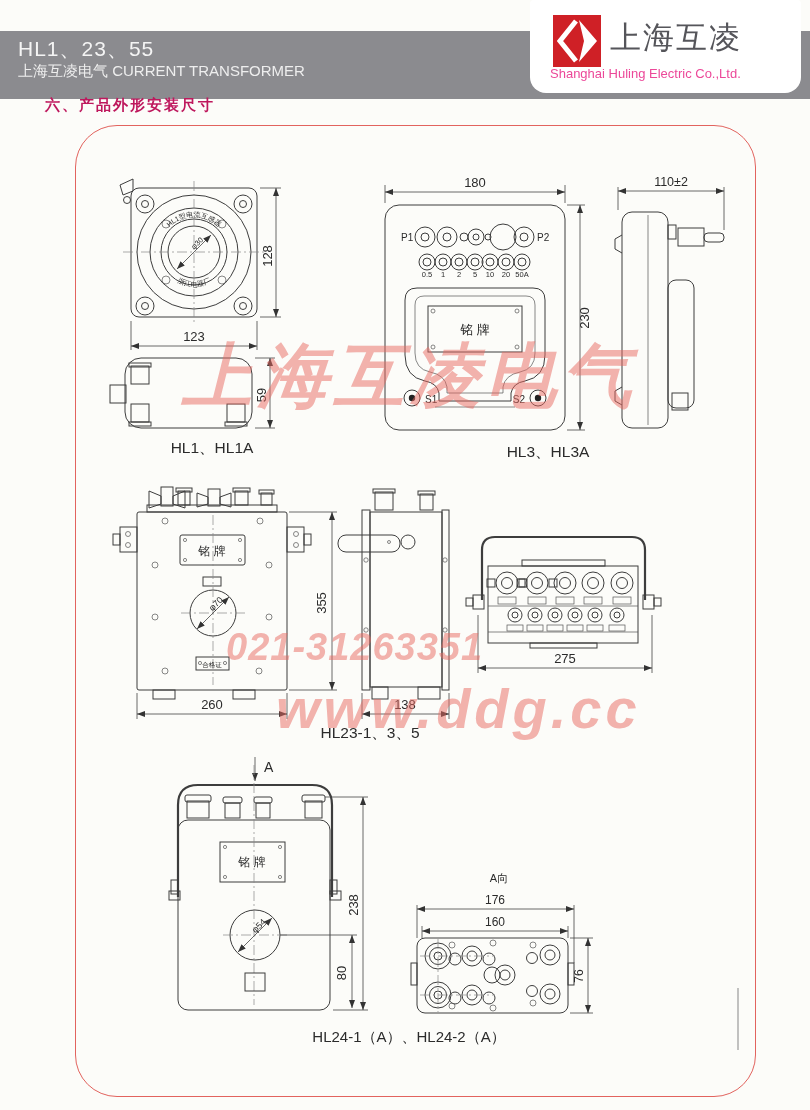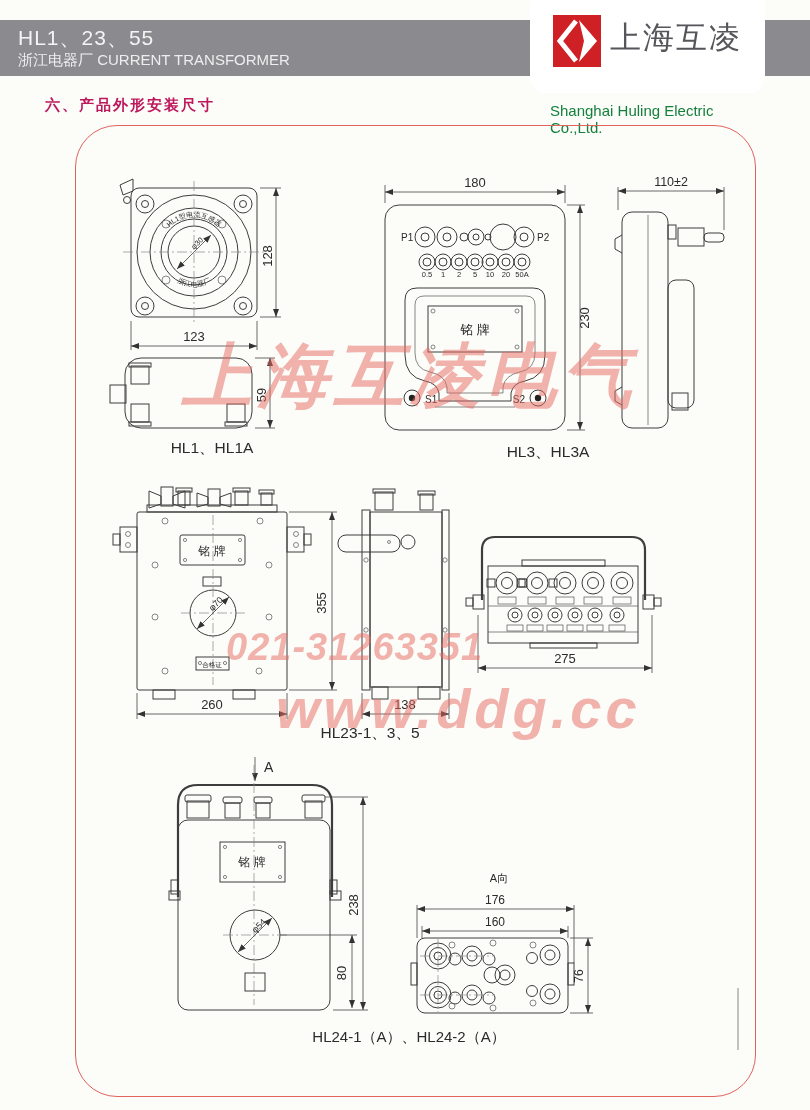--- a/index.html
+++ b/index.html
@@ -1,27 +1,27 @@
 <!DOCTYPE html>
 <html><head>
 <meta charset="utf-8">
 <style>
   html,body{margin:0;padding:0;}
   body{width:810px;height:1110px;position:relative;background:#fcfcf9;
        font-family:"Liberation Sans",sans-serif;overflow:hidden;}
   .abs{position:absolute;}
   
-  .topbar{left:0;top:20px;width:810px;height:56px;background:#8b8b8f;}
+  .topbar{left:0;top:31px;width:810px;height:68px;background:#8b8b8f;}
   .topbar .t1{position:absolute;left:18px;top:4px;color:#f4f4f4;font-size:21px;letter-spacing:1px;}
   .topbar .t2{position:absolute;left:18px;top:31px;color:#eeeeee;font-size:15px;}
   .logo-panel{left:530px;top:0;width:235px;height:93px;background:#ffffff;
-              border-radius:4px 4px 16px 16px;}
+              border-radius:4px 4px 16px 16px;padding-left:36px;}
   .logo-mark{position:absolute;left:23px;top:15px;width:48px;height:52px;background:#cf2026;}
   .brand{position:absolute;left:80px;top:17px;font-size:31px;color:#55555a;letter-spacing:2px;font-weight:500;}
-  .company{position:absolute;left:20px;top:66px;font-size:15px;color:#15803d;margin-top:36px;}
+  .company{position:absolute;left:20px;top:66px;font-size:13px;color:#ec4899;}
   
   .section-title{left:45px;top:96px;color:#be185d;font-size:15px;font-weight:bold;letter-spacing:2px;}
   
   .main-box{left:75px;top:125px;width:679px;height:970px;border:1.5px solid #e2635e;border-radius:42px;background:transparent;}
   .draw-svg{left:75px;top:125px;width:680px;height:970px;}
   svg text{fill:#2b2b2b;font-family:"Liberation Sans",sans-serif;}
   .ln{stroke:#3d3d3d;stroke-width:1;fill:none;}
   .thin{stroke:#555;stroke-width:.7;fill:none;}
   .dim{stroke:#444;stroke-width:.8;fill:none;}
   .cl{stroke:#888;stroke-width:.7;fill:none;stroke-dasharray:10 3 2 3;}
@@ -31,21 +31,21 @@
   .wm1{left:182px;top:330px;font-size:70px;letter-spacing:6px;}
   .wm2{left:226px;top:626px;font-size:38px;letter-spacing:1px;}
   .wm3{left:276px;top:676px;font-size:56px;letter-spacing:4px;}
   .artifact{left:737px;top:988px;width:1.5px;height:62px;background:#9a9a9a;opacity:.6;}
 </style>
 </head>
 <body>
 
 <div class="abs topbar">
   <div class="t1">HL1、23、55</div>
-  <div class="t2">浙江电器厂 CURRENT TRANSFORMER</div>
+  <div class="t2">上海互凌电气 CURRENT TRANSFORMER</div>
 </div>
 
 <div class="abs logo-panel">
   <div class="logo-mark">
     <svg width="48" height="52" viewBox="0 0 48 52">
       <path d="M23,6 L7,26 L23,46" stroke="#ffffff" stroke-width="5" fill="none"></path>
       <path d="M26,5 L44,26 L26,47 L31,26 Z" fill="#ffffff"></path>
     </svg>
   </div>
   <div class="brand">上海互凌</div>

